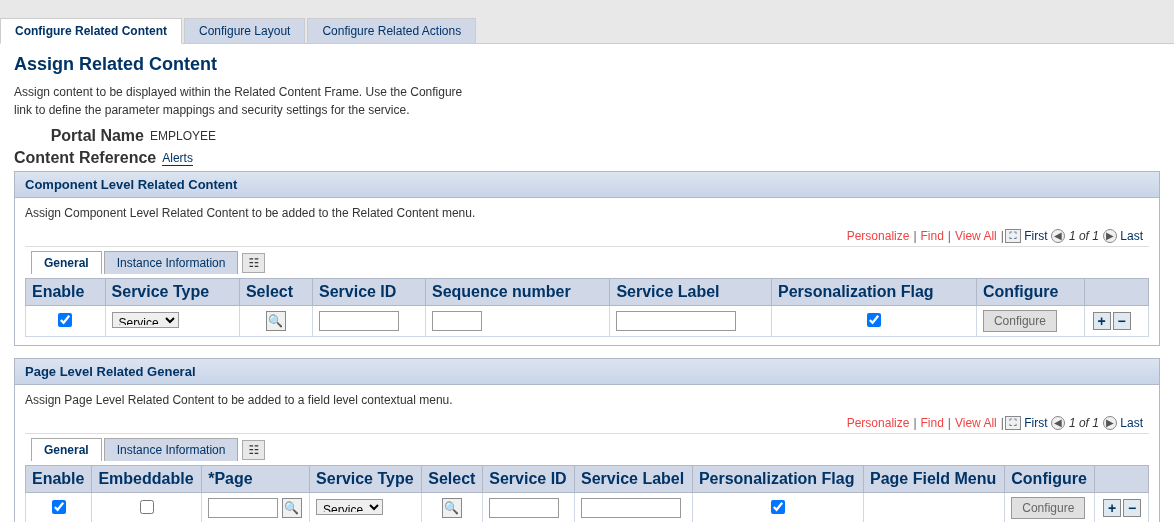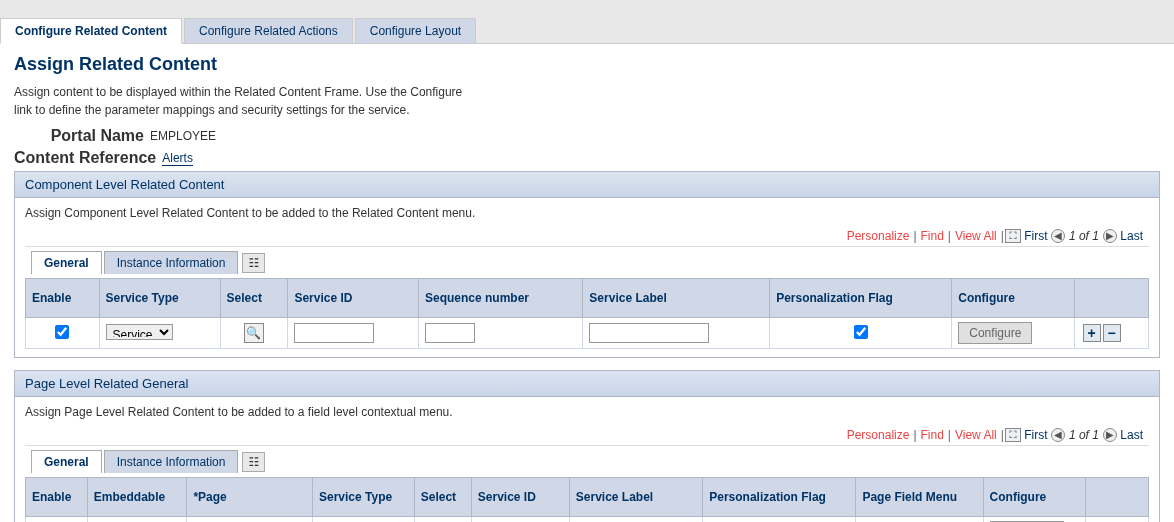--- a/index.html
+++ b/index.html
@@ -12,36 +12,36 @@
     .page-content { padding: 10px 14px; }
     .page-title { font-size: 18px; color: #003366; font-weight: bold; margin-bottom: 8px; }
     .page-description { font-size: 12px; margin-bottom: 8px; line-height: 1.5; }
 
     .field-row { display: flex; align-items: center; margin-bottom: 4px; }
     .field-label { font-weight: bold; text-align: right; min-width: 130px; margin-right: 6px; font-size: 16px; }
     .field-value { font-size: 12px; }
     .field-value.linked { color: #003366; border-bottom: 1px solid #003366; cursor: pointer; }
 
     .section-box { border: 1px solid #b0b8c8; margin-bottom: 12px; }
-    .section-header { background: linear-gradient(to bottom, #dce4f0, #c8d4e8); padding: 5px 10px; font-weight: normal; color: #003366; font-size: 13px; border-bottom: 1px solid #b0b8c8; }
+    .section-header { background: linear-gradient(to bottom, #dce4f0, #c8d4e8); padding: 5px 10px; font-weight: bold; color: #003366; font-size: 13px; border-bottom: 1px solid #b0b8c8; }
     .section-body { padding: 8px 10px; }
     .section-desc { font-size: 12px; margin-bottom: 6px; }
 
     .toolbar-row { display: flex; justify-content: flex-end; align-items: center; padding: 3px 6px; border-bottom: 1px solid #ddd; font-size: 12px; color: #003366; }
     .toolbar-row a { color: #ef4444; text-decoration: none; cursor: pointer; margin: 0 3px; }
     .toolbar-row .separator { color: #666; margin: 0 1px; }
     .nav-icon { display: inline-block; width: 14px; height: 14px; border: 1px solid #888; border-radius: 50%; text-align: center; line-height: 12px; font-size: 10px; color: #555; cursor: pointer; background: #f0f0f0; vertical-align: middle; }
     .nav-text { font-size: 12px; color: #333; margin: 0 4px; font-style: italic; }
     .expand-icon { display: inline-block; width: 16px; height: 14px; border: 1px solid #888; background: #f0f0f0; cursor: pointer; text-align: center; vertical-align: middle; font-size: 10px; }
     .inner-tab { padding: 4px 12px; border: 1px solid #aaa; border-bottom: none; background: #d0d8e8; color: #003366; cursor: pointer; font-size: 12px; margin-right: 2px; }
     .inner-tab.active { background: #fff; font-weight: bold; }
     .inner-tab-icon { display: inline-flex; align-items: center; justify-content: center; border: 1px solid #aaa; background: #e8e8e8; padding: 2px 5px; cursor: pointer; margin-left: 2px; }
 
     table.data-table { width: 100%; border-collapse: collapse; font-size: 12px; }
-    table.data-table th { background: #d0d8e8; color: #003366; font-weight: bold; padding: 12px 6px; border: 1px solid #b0b8c8; text-align: left; font-size: 12px; }
+    table.data-table th { background: #d0d8e8; color: #003366; font-weight: bold; padding: 4px 6px; border: 1px solid #b0b8c8; text-align: left; font-size: 16px; }
     table.data-table td { padding: 4px 6px; border: 1px solid #d0d8e8; vertical-align: middle; }
     table.data-table tr:nth-child(even) td { background: #f5f8ff; }
 
     input[type="text"] { border: 1px solid #999; padding: 2px 4px; font-size: 12px; height: 20px; }
     input[type="checkbox"] { width: 14px; height: 14px; }
     select { border: 1px solid #999; padding: 2px 2px; font-size: 12px; height: 16px; }
 
     .search-btn { display: inline-flex; align-items: center; justify-content: center; width: 20px; height: 20px; border: 1px solid #888; background: #f0f0f0; cursor: pointer; font-size: 12px; }
     .configure-btn { background: #e0e0e0; border: 1px solid #999; padding: 3px 10px; font-size: 12px; color: #666; cursor: pointer; }
     .add-btn { display: inline-flex; align-items: center; justify-content: center; width: 18px; height: 18px; border: 1px solid #888; background: #e0e8f0; cursor: pointer; font-size: 14px; color: #003366; font-weight: bold; margin-left: 2px; }
@@ -49,22 +49,22 @@
 
     .btn-group { display: flex; align-items: center; }
 
     .inner-tabs-row { display: flex; align-items: center; padding: 4px 6px; }
   </style>
 </head>
 <body>
 
 <div class="tabs-bar">
   <div class="tab active">Configure Related Content</div>
+  <div class="tab">Configure Layout</div>
   <div class="tab">Configure Related Actions</div>
-  <div class="tab">Configure Layout</div>
 </div>
 
 <div class="page-content">
   <div class="page-title">Assign Related Content</div>
   <div class="page-description">
     <span>Assign content to be displayed within the Related Content Frame. Use the Configure</span><br>
     <span>link to define the parameter mappings and security settings for the service.</span>
   </div>
 
   <div class="field-row">

